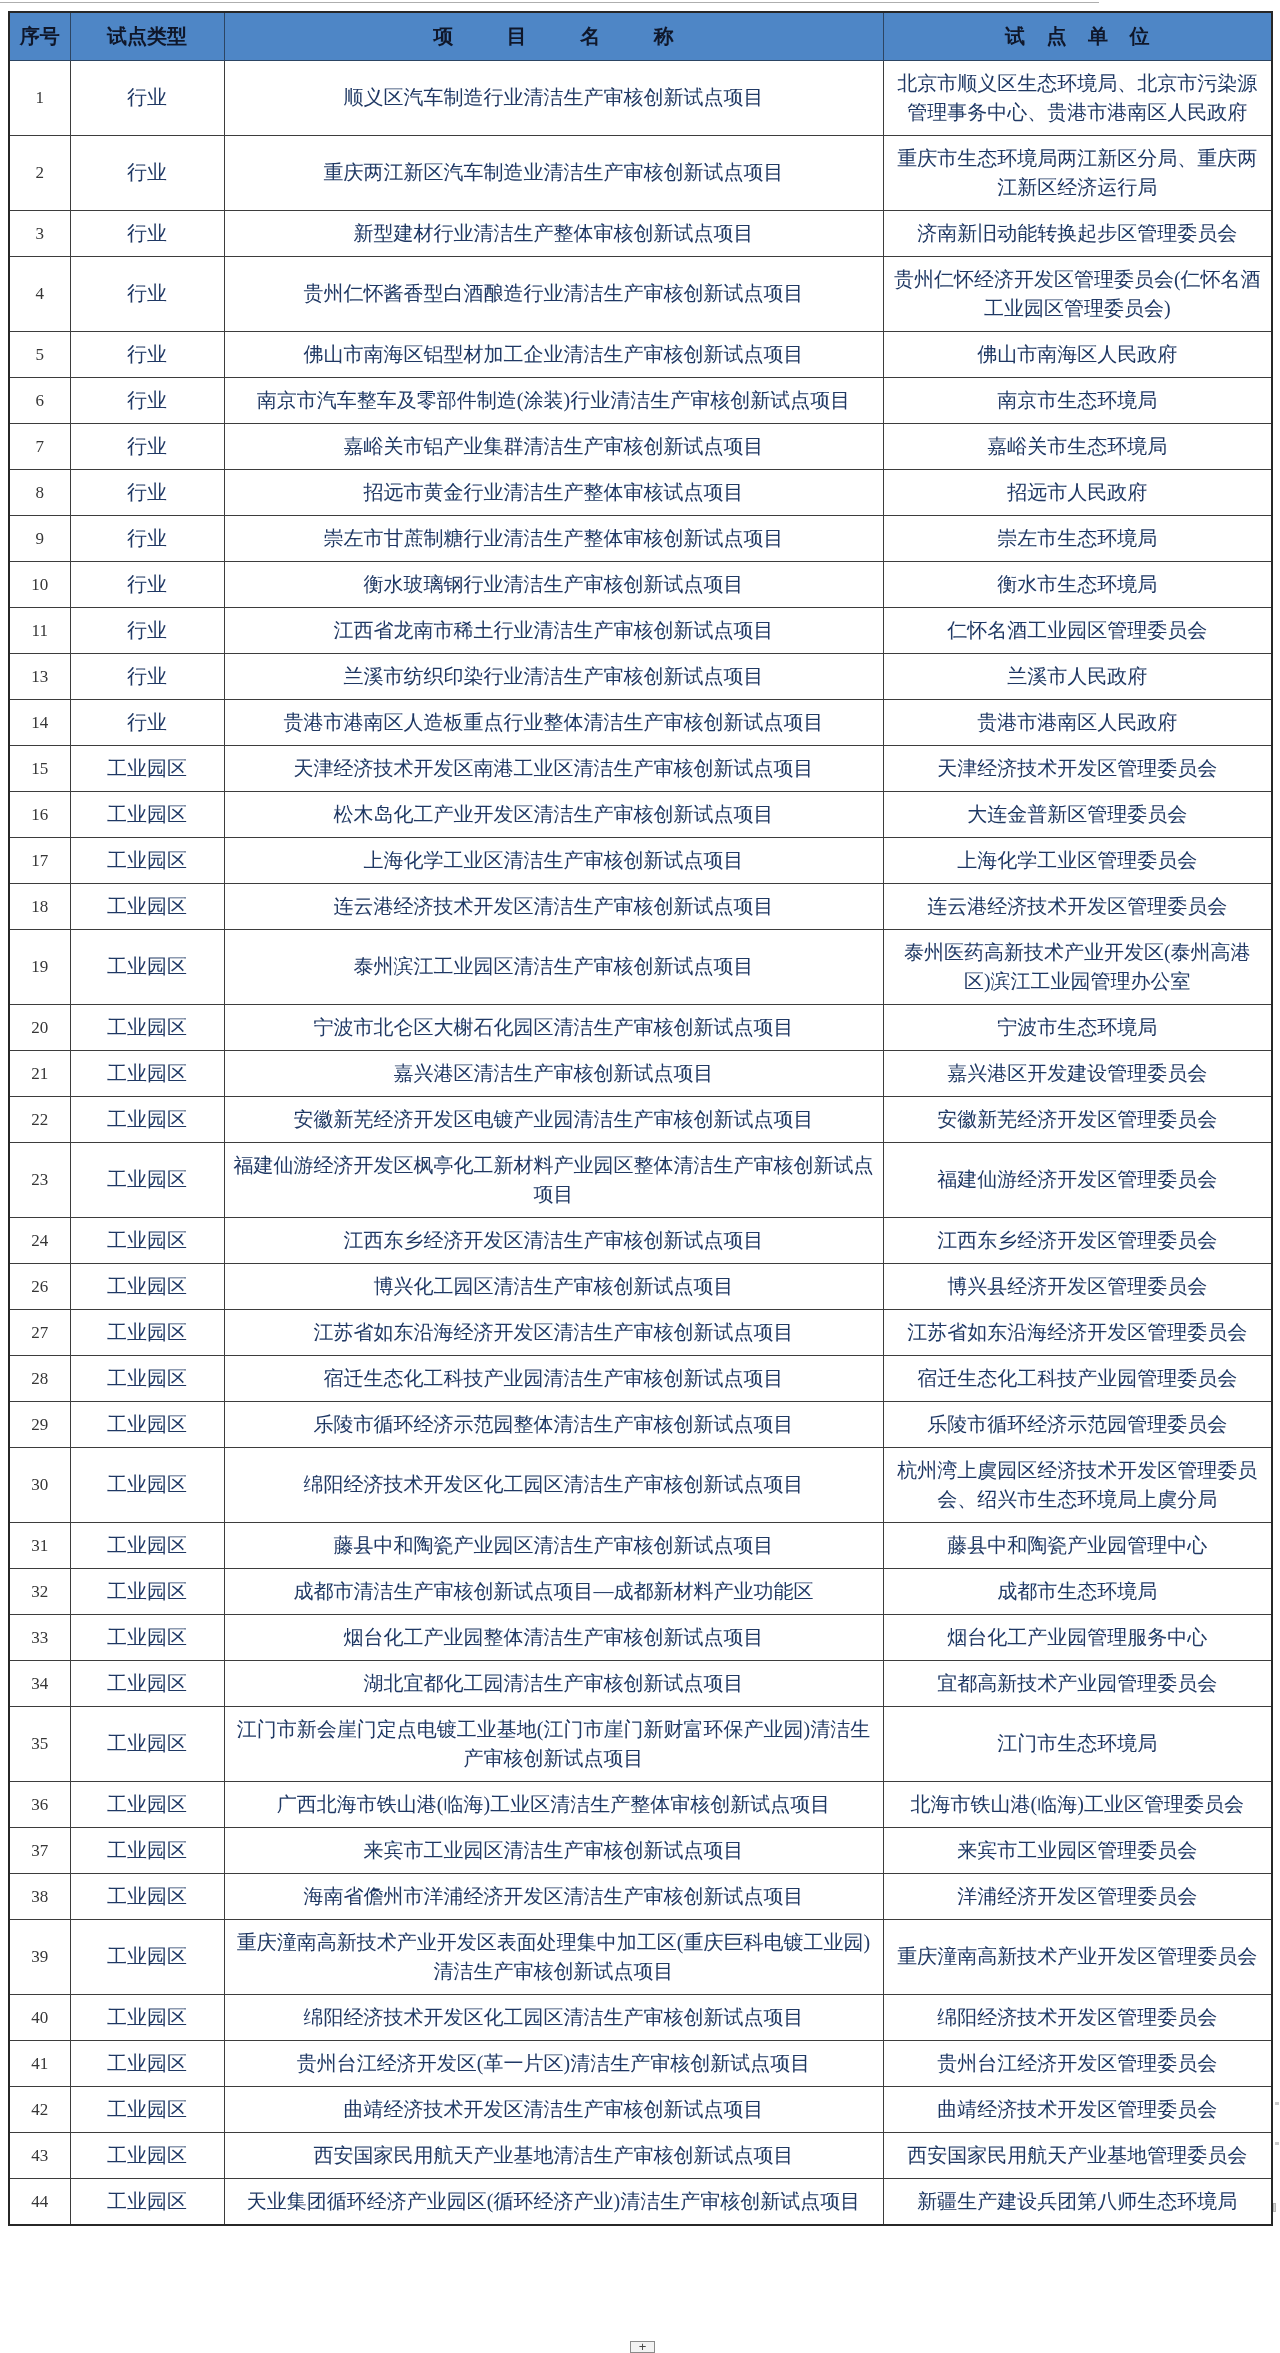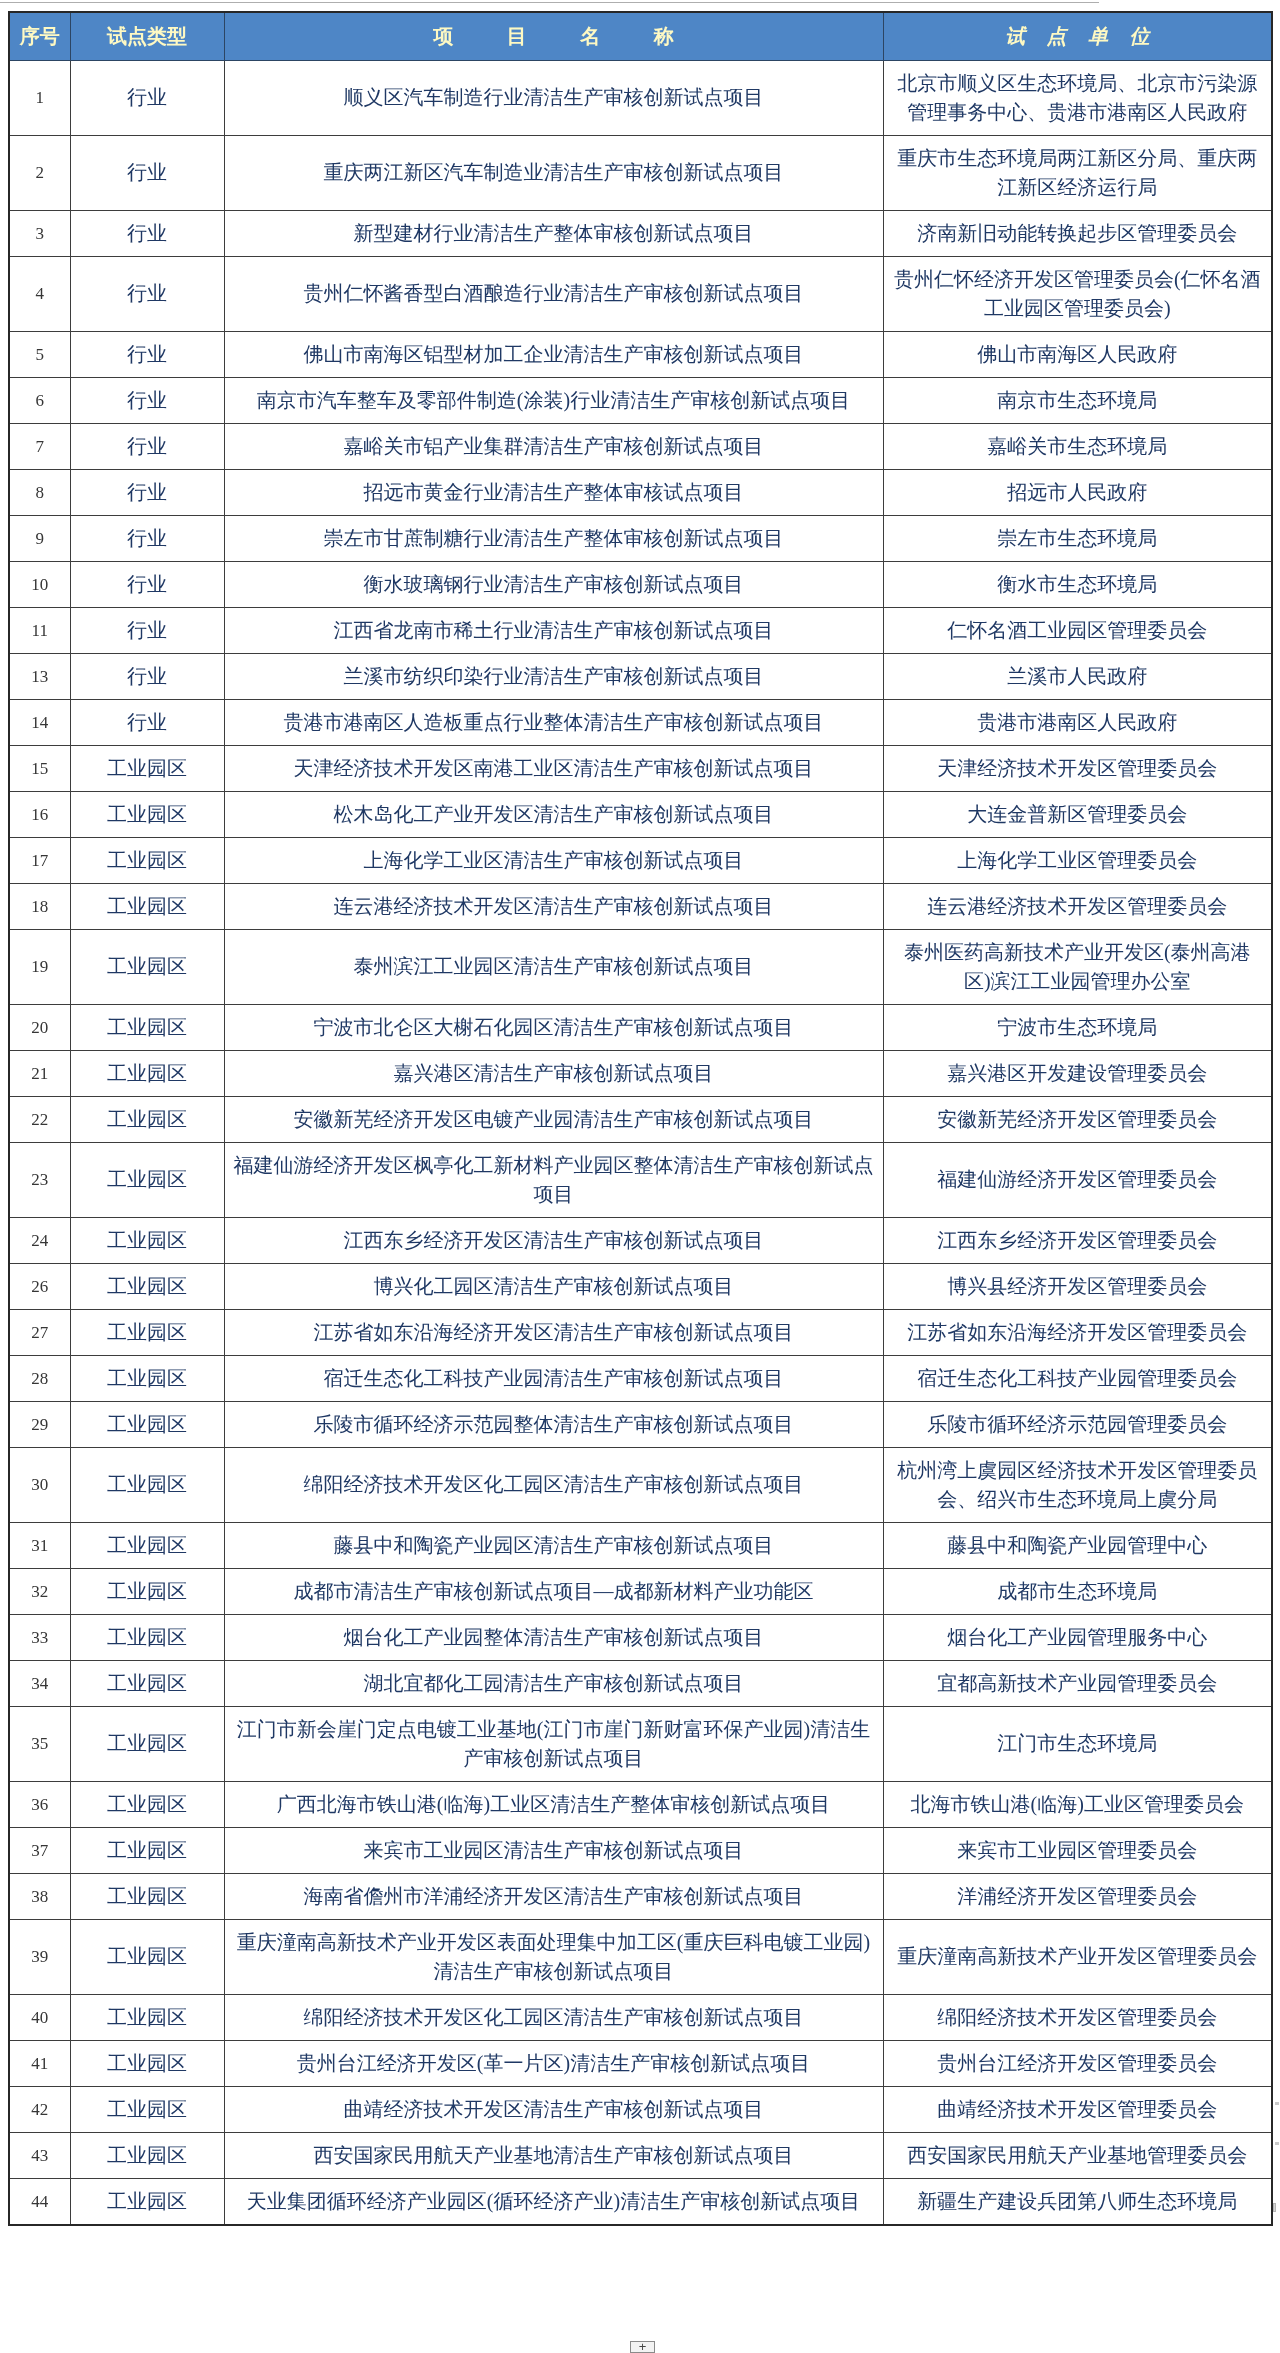--- a/index.html
+++ b/index.html
@@ -11,27 +11,27 @@
     position: absolute; left: 8px; top: 11px; width: 1263px;
     table-layout: fixed; border-collapse: collapse;
     border: 2px solid #272727;
   }
   col.c-no   { width: 61px; }
   col.c-type { width: 154px; }
   col.c-proj { width: 659px; }
   col.c-unit { width: 389px; }
 
   th {
-    background: #4E86C6; color: #fef9c3;
+    background: #4E86C6; color: #0f172a;
     font-family: "Liberation Sans", sans-serif; font-weight: bold;
     font-size: 20px; height: 48px; padding: 0 2px;
     border: 1px solid #2c4563; text-align: center; vertical-align: middle;
   }
   th.sp-wide  { letter-spacing: 24px; text-indent: 24px; margin-top: 17px; }
-  th.sp-med   { letter-spacing: 8px;  text-indent: 8px; font-style: italic; }
+  th.sp-med   { letter-spacing: 8px;  text-indent: 8px; }
 
   td {
     border: 1px solid #3d3d3d;
     padding: 8px 8px; font-size: 20px; line-height: 29px;
     color: #1F3864; text-align: center; vertical-align: middle;
     font-family: "Liberation Serif", "DejaVu Serif", serif;
     word-break: break-all;
   }
   td.col-no { font-size: 17px; color: #363636; font-family: "Liberation Serif", serif; }
 

